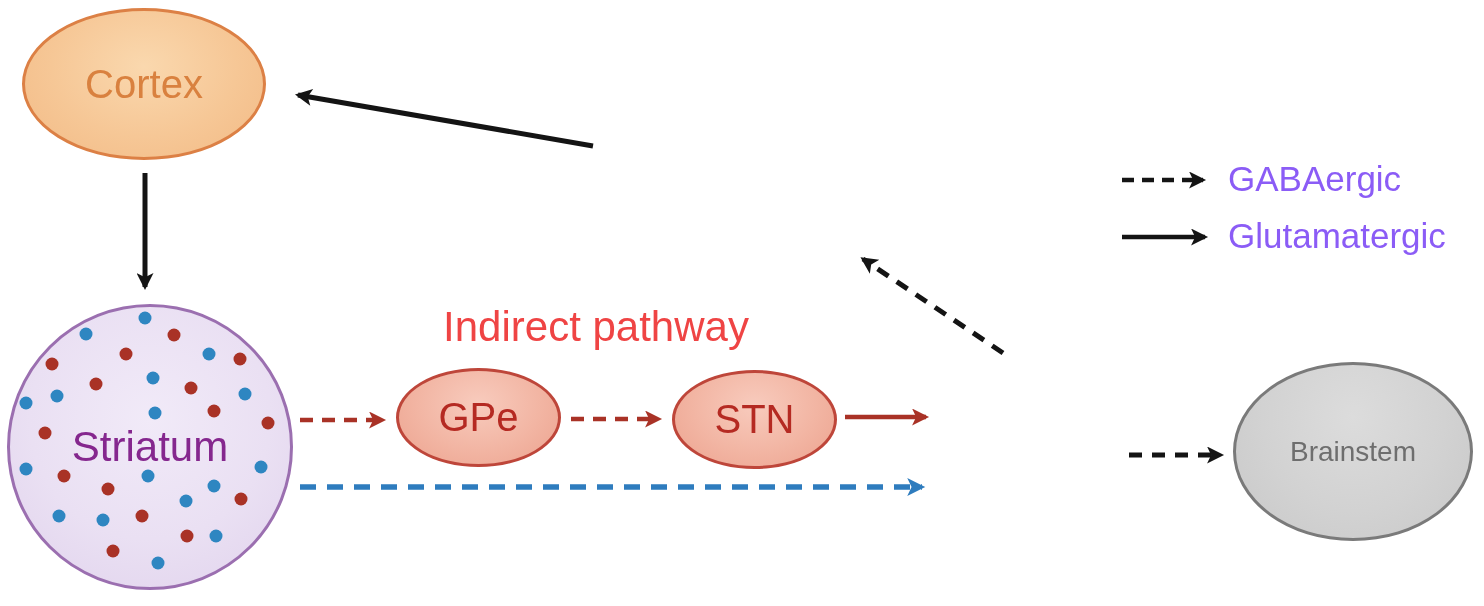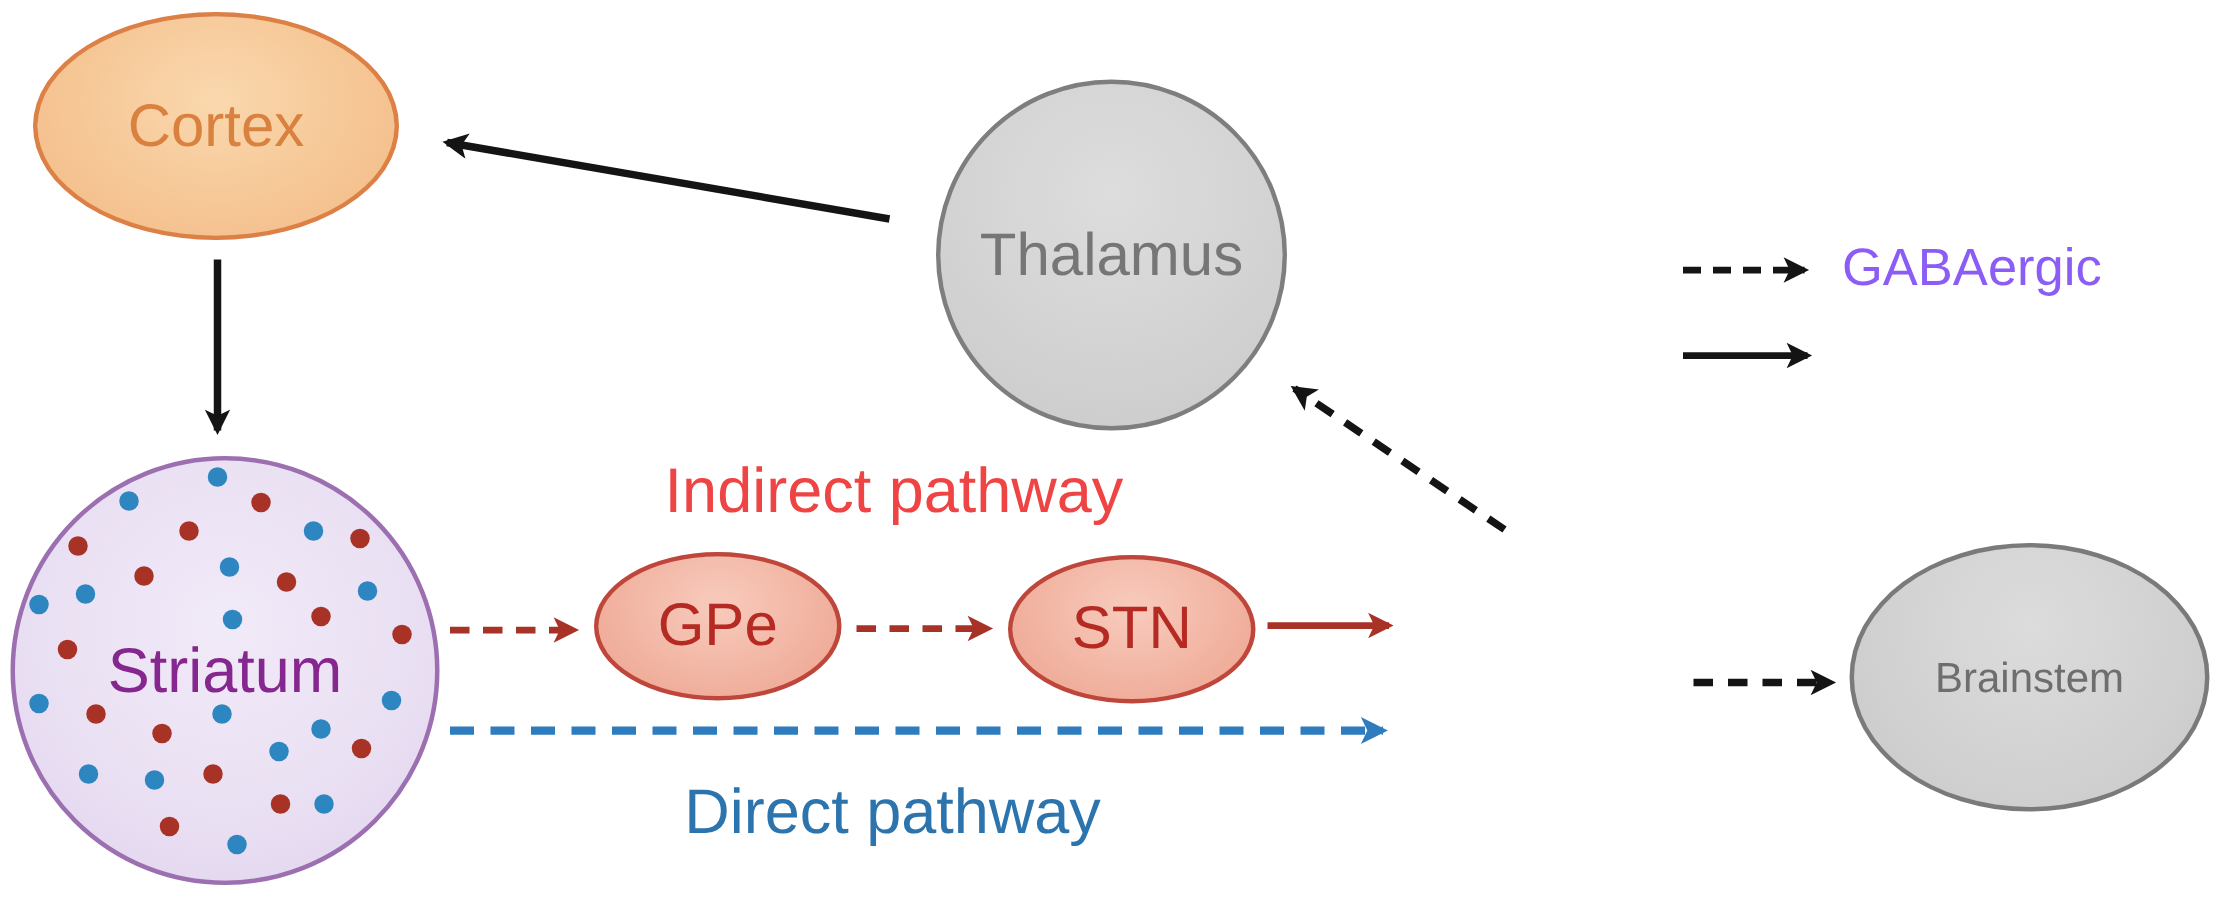--- a/index.html
+++ b/index.html
@@ -77,23 +77,20 @@
       <line x1="1003" y1="353" x2="863" y2="259" stroke="#141414" stroke-width="5" stroke-dasharray="13 10" marker-end="url(#arrow-black)"></line>
       <line x1="1129" y1="455" x2="1221" y2="455" stroke="#141414" stroke-width="5" stroke-dasharray="13 10" marker-end="url(#arrow-black)"></line>
       <line x1="1122" y1="180" x2="1203" y2="180" stroke="#141414" stroke-width="4.5" stroke-dasharray="12 8" marker-end="url(#arrow-black)"></line>
       <line x1="1122" y1="237" x2="1205" y2="237" stroke="#141414" stroke-width="4.5" marker-end="url(#arrow-black)"></line>
     </svg>
 
   <div class="node" id="node-cortex">
     <span class="lbl">Cortex</span>
   </div>
 
-  <div class="node" id="node-thalamus">
-    <span class="lbl">Thalamus</span>
-  </div>
 
   <div class="node" id="node-striatum">
     <div id="striatum-dots">
         <div class="dot" style="left: 48.3%; top: 3.8%; background: rgb(46, 134, 193);"></div>
         <div class="dot" style="left: 27.3%; top: 9.8%; background: rgb(46, 134, 193);"></div>
         <div class="dot" style="left: 71%; top: 16.8%; background: rgb(46, 134, 193);"></div>
         <div class="dot" style="left: 16.8%; top: 31.8%; background: rgb(46, 134, 193);"></div>
         <div class="dot" style="left: 5.6%; top: 34.3%; background: rgb(46, 134, 193);"></div>
         <div class="dot" style="left: 51%; top: 25.5%; background: rgb(46, 134, 193);"></div>
         <div class="dot" style="left: 83.9%; top: 31.1%; background: rgb(46, 134, 193);"></div>
@@ -134,18 +131,18 @@
     <span class="lbl">GPe</span>
   </div>
 
 
   <div class="node" id="node-brainstem">
     <span class="lbl">Brainstem</span>
   </div>
 
   <div class="pathway-label" id="indirect-pathway-label">Indirect pathway</div>
 
-  <div class="pathway-label" id="direct-pathway-label">Direct pathway</div>
 
   <div class="legend-label" id="legend-gabaergic-label">GABAergic</div>
 
+  <div class="legend-label" id="legend-glutamatergic-label">Glutamatergic</div>
 
 </div>
 
 </body></html>

